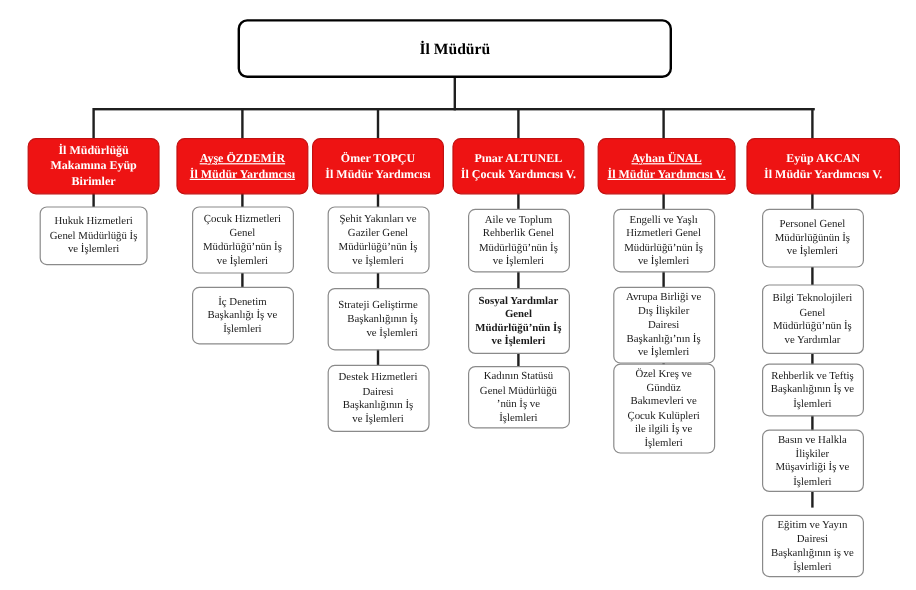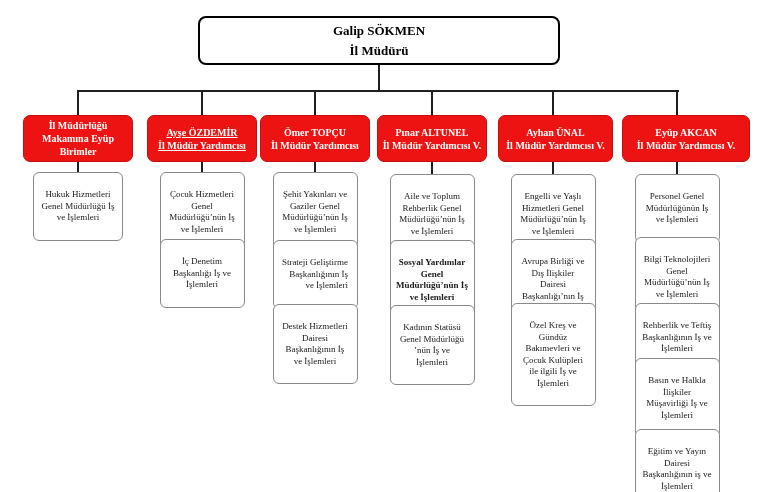--- a/index.html
+++ b/index.html
@@ -57,29 +57,28 @@
     line-height: 13px;
     padding: 2px 3px;
   }
   .unit-box {
     background: #ffffff;
     border: 1px solid var(--unit-border);
     border-radius: 6px;
     color: var(--unit-text);
     font-size: 9px;
     line-height: 11.5px;
-    padding: 16px 2px;
+    padding: 2px 2px;
   }
 </style>
 </head>
 <body>
 
 <div class="canvas" style="--header-bg: #EE1313; --header-border: #C21010; --header-text: #FFFFFF; --unit-border: #8A8A8A; --unit-text: #1A1A1A; --line: #1F1F1F; --root-border: #000000;">
   <div class="node root-box" style="left:198px; top:16px; width:362px; height:49px;">
-    <div>Galip SÖKMEN</div>
     <div>İl Müdürü</div>
   </div>
   <div id="lines">
       <div class="cline" style="left: 378px; top: 63px; width: 2px; height: 29px;"></div>
       <div class="cline" style="left: 78px; top: 90px; width: 601px; height: 2px;"></div>
       <div class="cline" style="left: 77px; top: 90px; width: 2px; height: 88px;"></div>
       <div class="cline" style="left: 201px; top: 90px; width: 2px; height: 155px;"></div>
       <div class="cline" style="left: 314px; top: 90px; width: 2px; height: 220px;"></div>
       <div class="cline" style="left: 431px; top: 90px; width: 2px; height: 221px;"></div>
       <div class="cline" style="left: 552px; top: 90px; width: 2px; height: 219px;"></div>
@@ -108,34 +107,34 @@
 Müdürlüğü’nün İş
 ve İşlemleri</div>
       <div class="node unit-box" style="left: 272.5px; top: 240px; width: 85px; min-height: 52px; text-align: right;">Strateji Geliştirme
 Başkanlığının İş
 ve İşlemleri</div>
       <div class="node unit-box" style="left: 272.5px; top: 304px; width: 85px; min-height: 56px;">Destek Hizmetleri
 Dairesi
 Başkanlığının İş
 ve İşlemleri</div>
       <div class="node header-box" style="left: 377px; top: 115px; width: 110px; min-height: 47px;">Pınar ALTUNEL
-İl Müdür Yardımcısı V.</div>
+İl Çocuk Yardımcısı V.</div>
       <div class="node unit-box" style="left: 389.5px; top: 174px; width: 85px; min-height: 53px;">Aile ve Toplum
 Rehberlik Genel
 Müdürlüğü’nün İş
 ve İşlemleri</div>
       <div class="node unit-box" style="left: 389.5px; top: 240px; width: 85px; min-height: 55px; font-weight: bold;">Sosyal Yardımlar
 Genel
 Müdürlüğü’nün İş
 ve İşlemleri</div>
       <div class="node unit-box" style="left: 389.5px; top: 305px; width: 85px; min-height: 51px;">Kadının Statüsü
 Genel Müdürlüğü
 ’nün İş ve
 İşlemleri</div>
-      <div class="node header-box" style="left: 498px; top: 115px; width: 115px; min-height: 47px;">Ayhan ÜNAL
+      <div class="node header-box" style="left: 498px; top: 115px; width: 115px; min-height: 47px; text-decoration: underline;">Ayhan ÜNAL
 İl Müdür Yardımcısı V.</div>
       <div class="node unit-box" style="left: 510.5px; top: 174px; width: 85px; min-height: 53px;">Engelli ve Yaşlı
 Hizmetleri Genel
 Müdürlüğü’nün İş
 ve İşlemleri</div>
       <div class="node unit-box" style="left: 510.5px; top: 239px; width: 85px; min-height: 56px;">Avrupa Birliği ve
 Dış İlişkiler
 Dairesi
 Başkanlığı’nın İş
 ve İşlemleri</div>
@@ -146,21 +145,21 @@
 ile ilgili İş ve
 İşlemleri</div>
       <div class="node header-box" style="left: 622px; top: 115px; width: 128px; min-height: 47px;">Eyüp AKCAN
 İl Müdür Yardımcısı V.</div>
       <div class="node unit-box" style="left: 634.5px; top: 174px; width: 85px; min-height: 49px;">Personel Genel
 Müdürlüğünün İş
 ve İşlemleri</div>
       <div class="node unit-box" style="left: 634.5px; top: 237px; width: 85px; min-height: 58px;">Bilgi Teknolojileri
 Genel
 Müdürlüğü’nün İş
-ve İşlemleri</div>
+ve Yardımlar</div>
       <div class="node unit-box" style="left: 634.5px; top: 303px; width: 85px; min-height: 44px;">Rehberlik ve Teftiş
 Başkanlığının İş ve
 İşlemleri</div>
       <div class="node unit-box" style="left: 634.5px; top: 358px; width: 85px; min-height: 48px;">Basın ve Halkla
 İlişkiler
 Müşavirliği İş ve
 İşlemleri</div>
       <div class="node unit-box" style="left: 634.5px; top: 429px; width: 85px; min-height: 51px;">Eğitim ve Yayın
 Dairesi
 Başkanlığının iş ve

